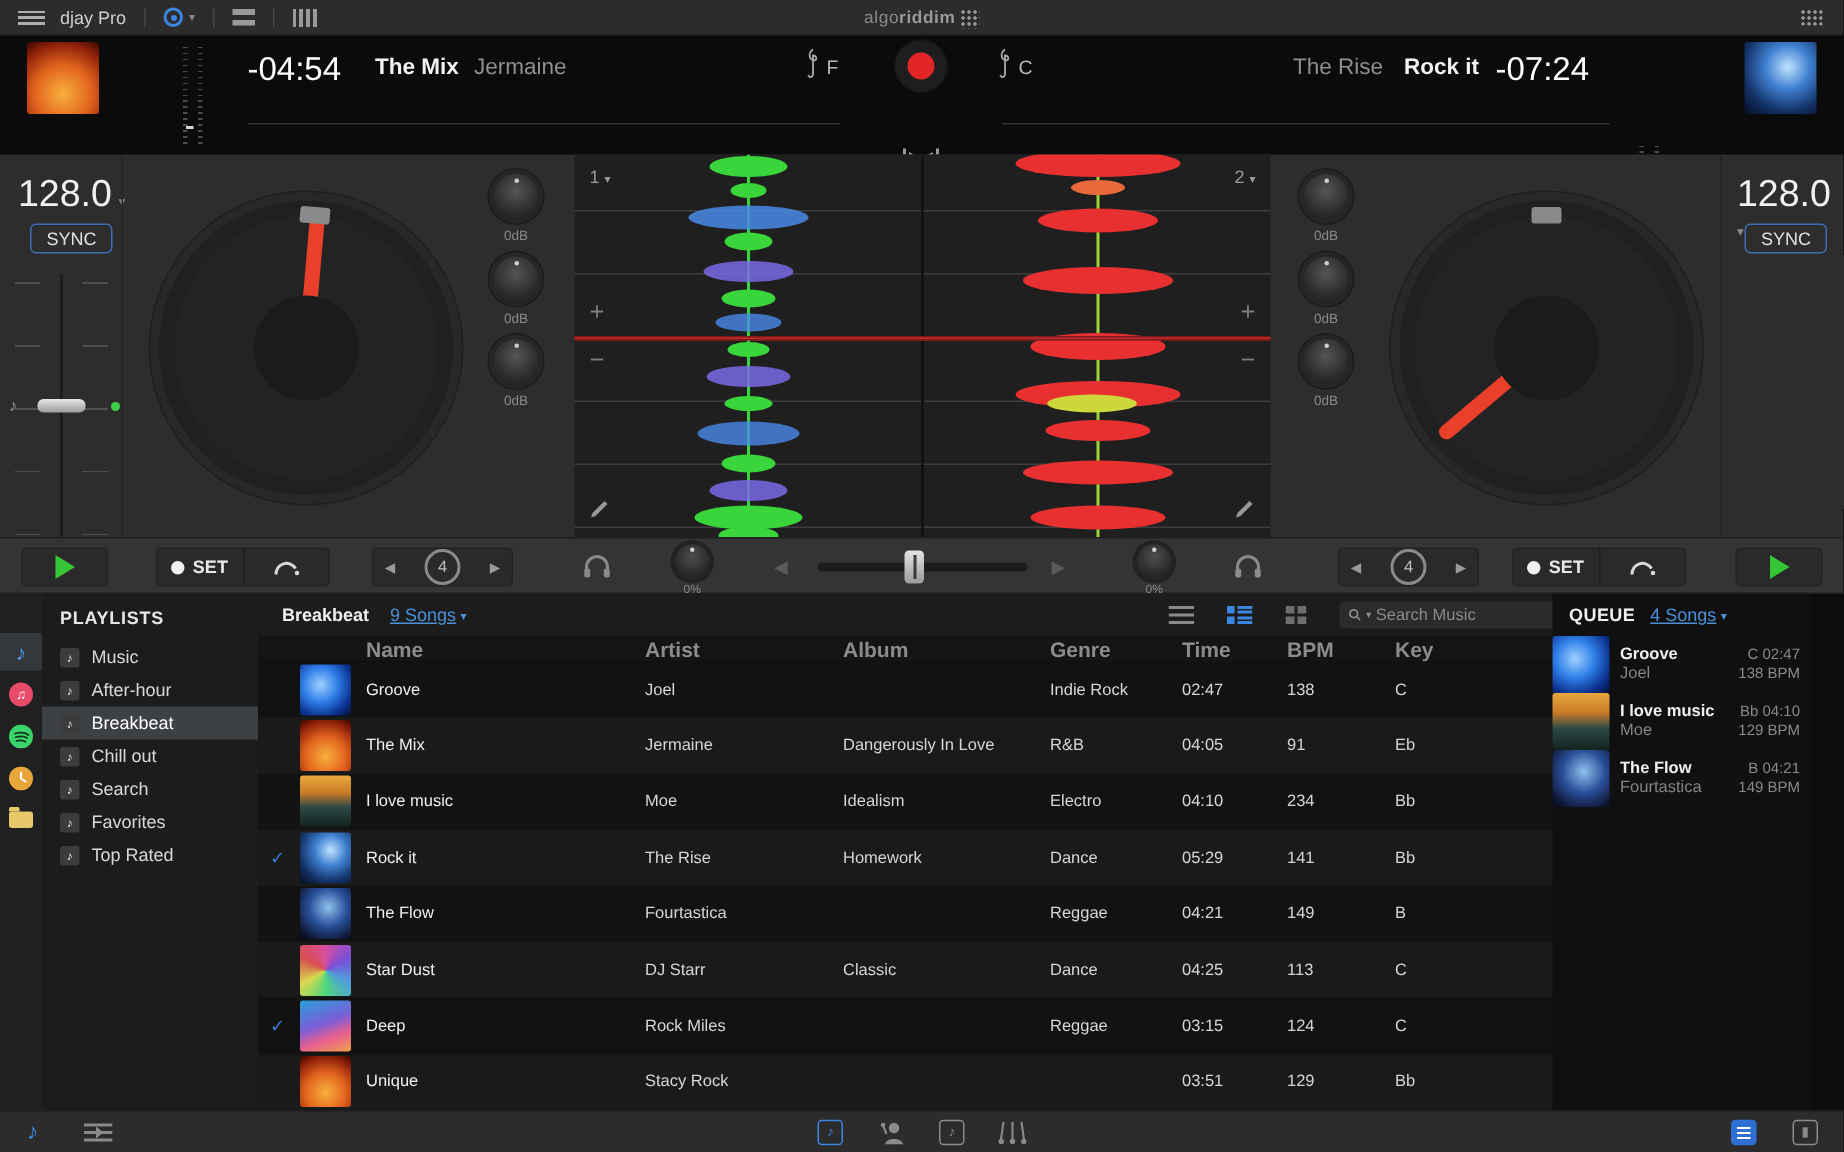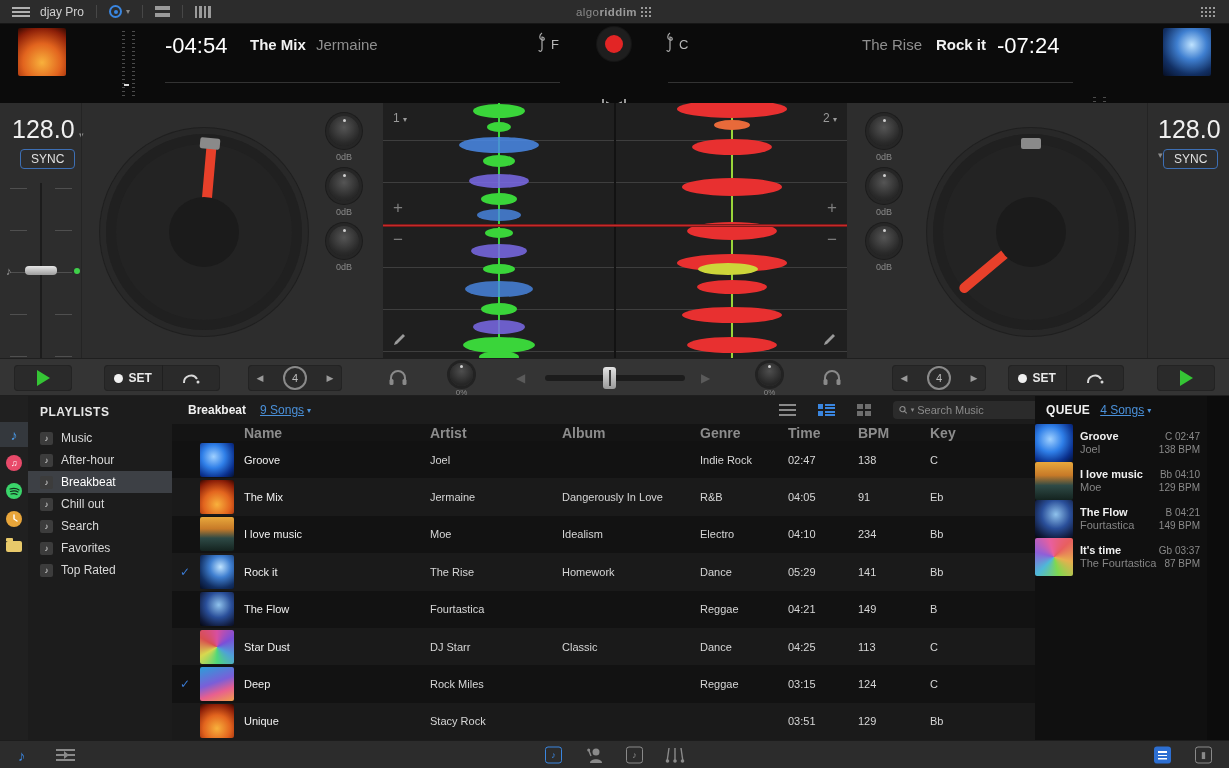--- a/index.html
+++ b/index.html
@@ -725,31 +725,20 @@
       <div class="art qart art-dancer"></div>
       <div class="qtext">
           <div class="t">The Flow</div>
         <div class="a">Fourtastica</div>
         </div>
       <div class="qright">
           <div>B 04:21</div>
         <div>149 BPM</div>
         </div>
     </div>
-    <div class="qitem">
-      <div class="art qart art-circles"></div>
-      <div class="qtext">
-          <div class="t">It's time</div>
-        <div class="a">The Fourtastica</div>
-        </div>
-      <div class="qright">
-          <div>Gb 03:37</div>
-        <div>87 BPM</div>
-        </div>
-    </div>
   </div>
 </div>
 
 <div class="toolbar">
   <span class="tb-ic" style="left:18px;color:#3a86e0;font-size:15px">♪</span>
   <svg class="tb-ic" style="left:56px" width="19" height="14" viewBox="0 0 19 14">
     <rect x="0" y="1" width="19" height="2" fill="#8a8a8a"></rect>
       <rect x="0" y="6" width="19" height="2" fill="#8a8a8a"></rect>
     <rect x="0" y="11" width="19" height="2" fill="#8a8a8a"></rect>
     <path d="M8 3 L13 7 L8 11 Z" fill="#8a8a8a"></path>

